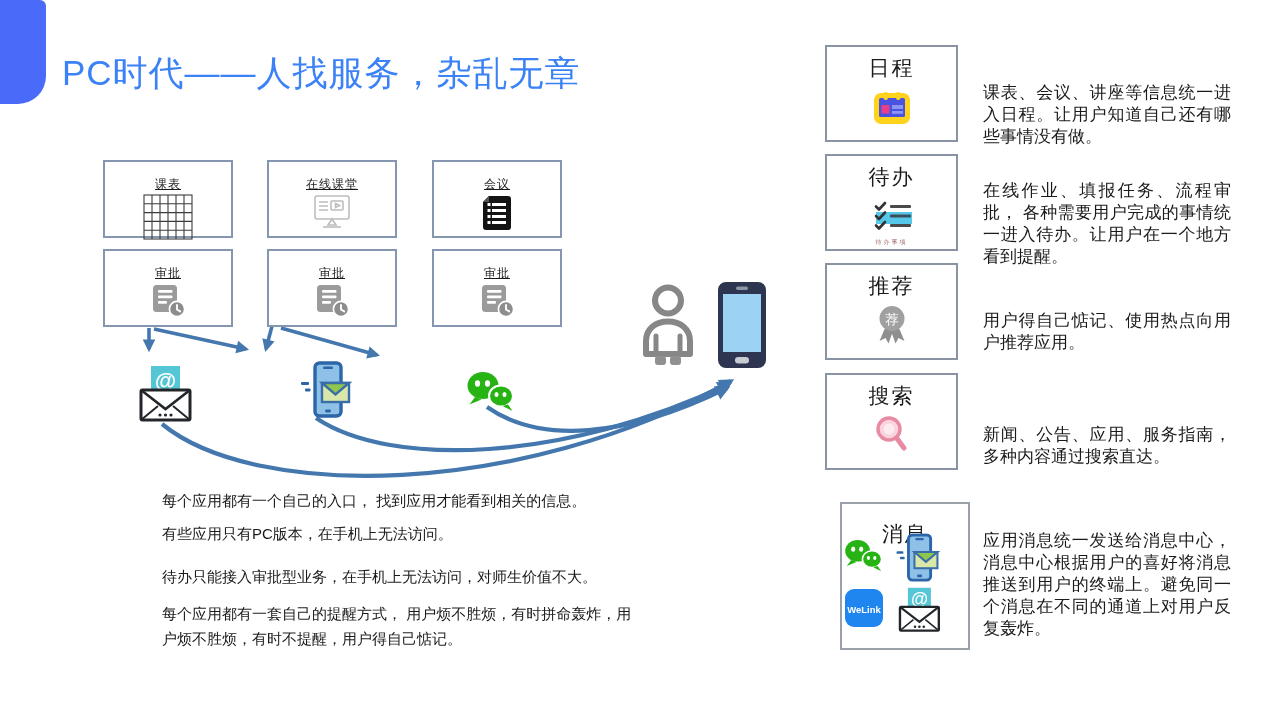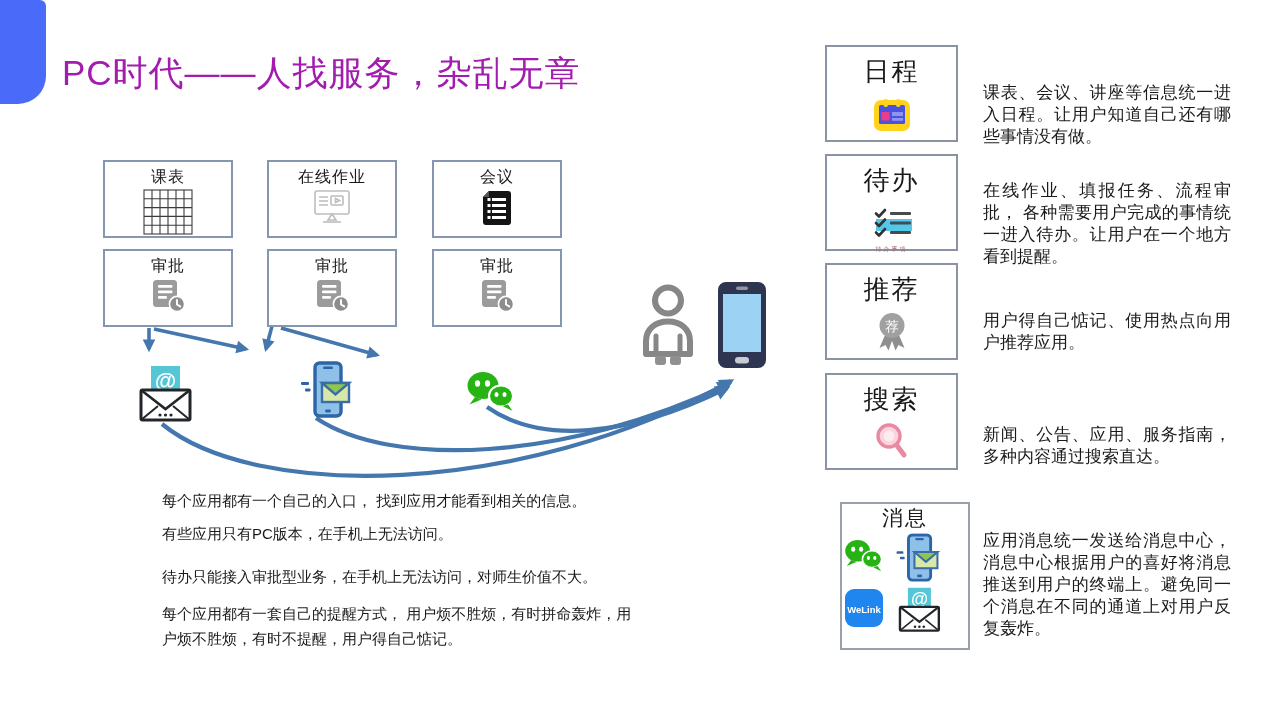--- a/index.html
+++ b/index.html
@@ -7,48 +7,48 @@
   body {
     position:relative; background:#ffffff; overflow:hidden;
     font-family:"Liberation Sans", sans-serif; color:#1a1a1a;
   }
   .corner-accent {
     position:absolute; left:0; top:0; width:46px; height:104px;
     background:#4a6bf9; border-radius:0 6px 28px 0;
   }
   .page-title {
     position:absolute; left:62px; top:50px;
-    font-size:35px; font-weight:500; color:#a21caf; letter-spacing:1px;
+    font-size:35px; font-weight:500; color:#3b82f6; letter-spacing:1px;
     white-space:nowrap;
   }
   svg.arrows { position:absolute; left:0; top:0; pointer-events:none; }
 
   .appbox {
     position:absolute; width:130px; height:78px; background:#fff;
     border:2px solid #8496b0; text-align:center;
   }
-  .appbox .lbl { font-size:16px; margin-top:5px; letter-spacing:1px; }
+  .appbox .lbl { font-size:12px; margin-top:14px; letter-spacing:1px;text-decoration:underline; }
   .appbox .ic { margin-top:1px; }
 
   .mid-icon { position:absolute; }
 
   .fbox {
     position:absolute; left:825px; width:133px; height:97px;
     background:#fff; border:2px solid #8a93a3; text-align:center;
   }
-  .fbox .lbl { font-size:26px; margin-top:7px; letter-spacing:2px; }
+  .fbox .lbl { font-size:21px; margin-top:7px; letter-spacing:2px; }
   .fdesc {
     position:absolute; left:983px; width:248px;
     font-size:17px; line-height:22px; text-align:justify;margin-top:20px;
   }
   .msgbox {
     position:absolute; left:840px; top:502px; width:130px; height:148px;
     background:#fff; border:2px solid #9aa0a8;
   }
-  .msgbox .lbl { font-size:21px; letter-spacing:2px; text-align:center; margin-top:0; }
+  .msgbox .lbl { font-size:21px; letter-spacing:2px; text-align:center; margin-top:16px; }
   .msgbox .mi { position:absolute; }
 
   .note { position:absolute; left:118px; width:478px; font-size:15px; line-height:25px;margin-left:44px; }
 
   .todo-caption {
     display:block; font-size:6px; color:#a06a6a; letter-spacing:2px; margin-top:1px;
   }
 </style>
 </head>
 <body>
@@ -114,21 +114,21 @@
   <svg class="ic" width="50" height="46" viewBox="0 0 50 46">
     <g stroke="#3c3c3c" stroke-width="1.1" fill="none">
       <rect x="1" y="1" width="48" height="44"></rect>
       <path d="M9,1 V45 M17,1 V45 M25,1 V45 M33,1 V45 M41,1 V45"></path>
       <path d="M1,9.8 H49 M1,18.6 H49 M1,27.4 H49 M1,36.2 H49"></path>
     </g>
   </svg>
 </div>
 
 <div class="appbox" style="left:267px;top:160px">
-  <div class="lbl">在线作业</div>
+  <div class="lbl">在线课堂</div>
   <svg class="ic" width="46" height="38" viewBox="0 0 46 38">
     <g stroke="#bdbdbd" stroke-width="1.6" fill="none">
       <rect x="6" y="2" width="34" height="23" rx="2"></rect>
       <path d="M10,8 H19 M10,12 H19 M10,16 H19"></path>
       <rect x="22" y="7" width="12" height="9" rx="1"></rect>
       <path d="M26.5,9.5 L30.5,11.5 L26.5,13.5 Z"></path>
       <path d="M23,25 L19,31 H27 Z"></path>
       <path d="M14,33 H32"></path>
     </g>
   </svg>

